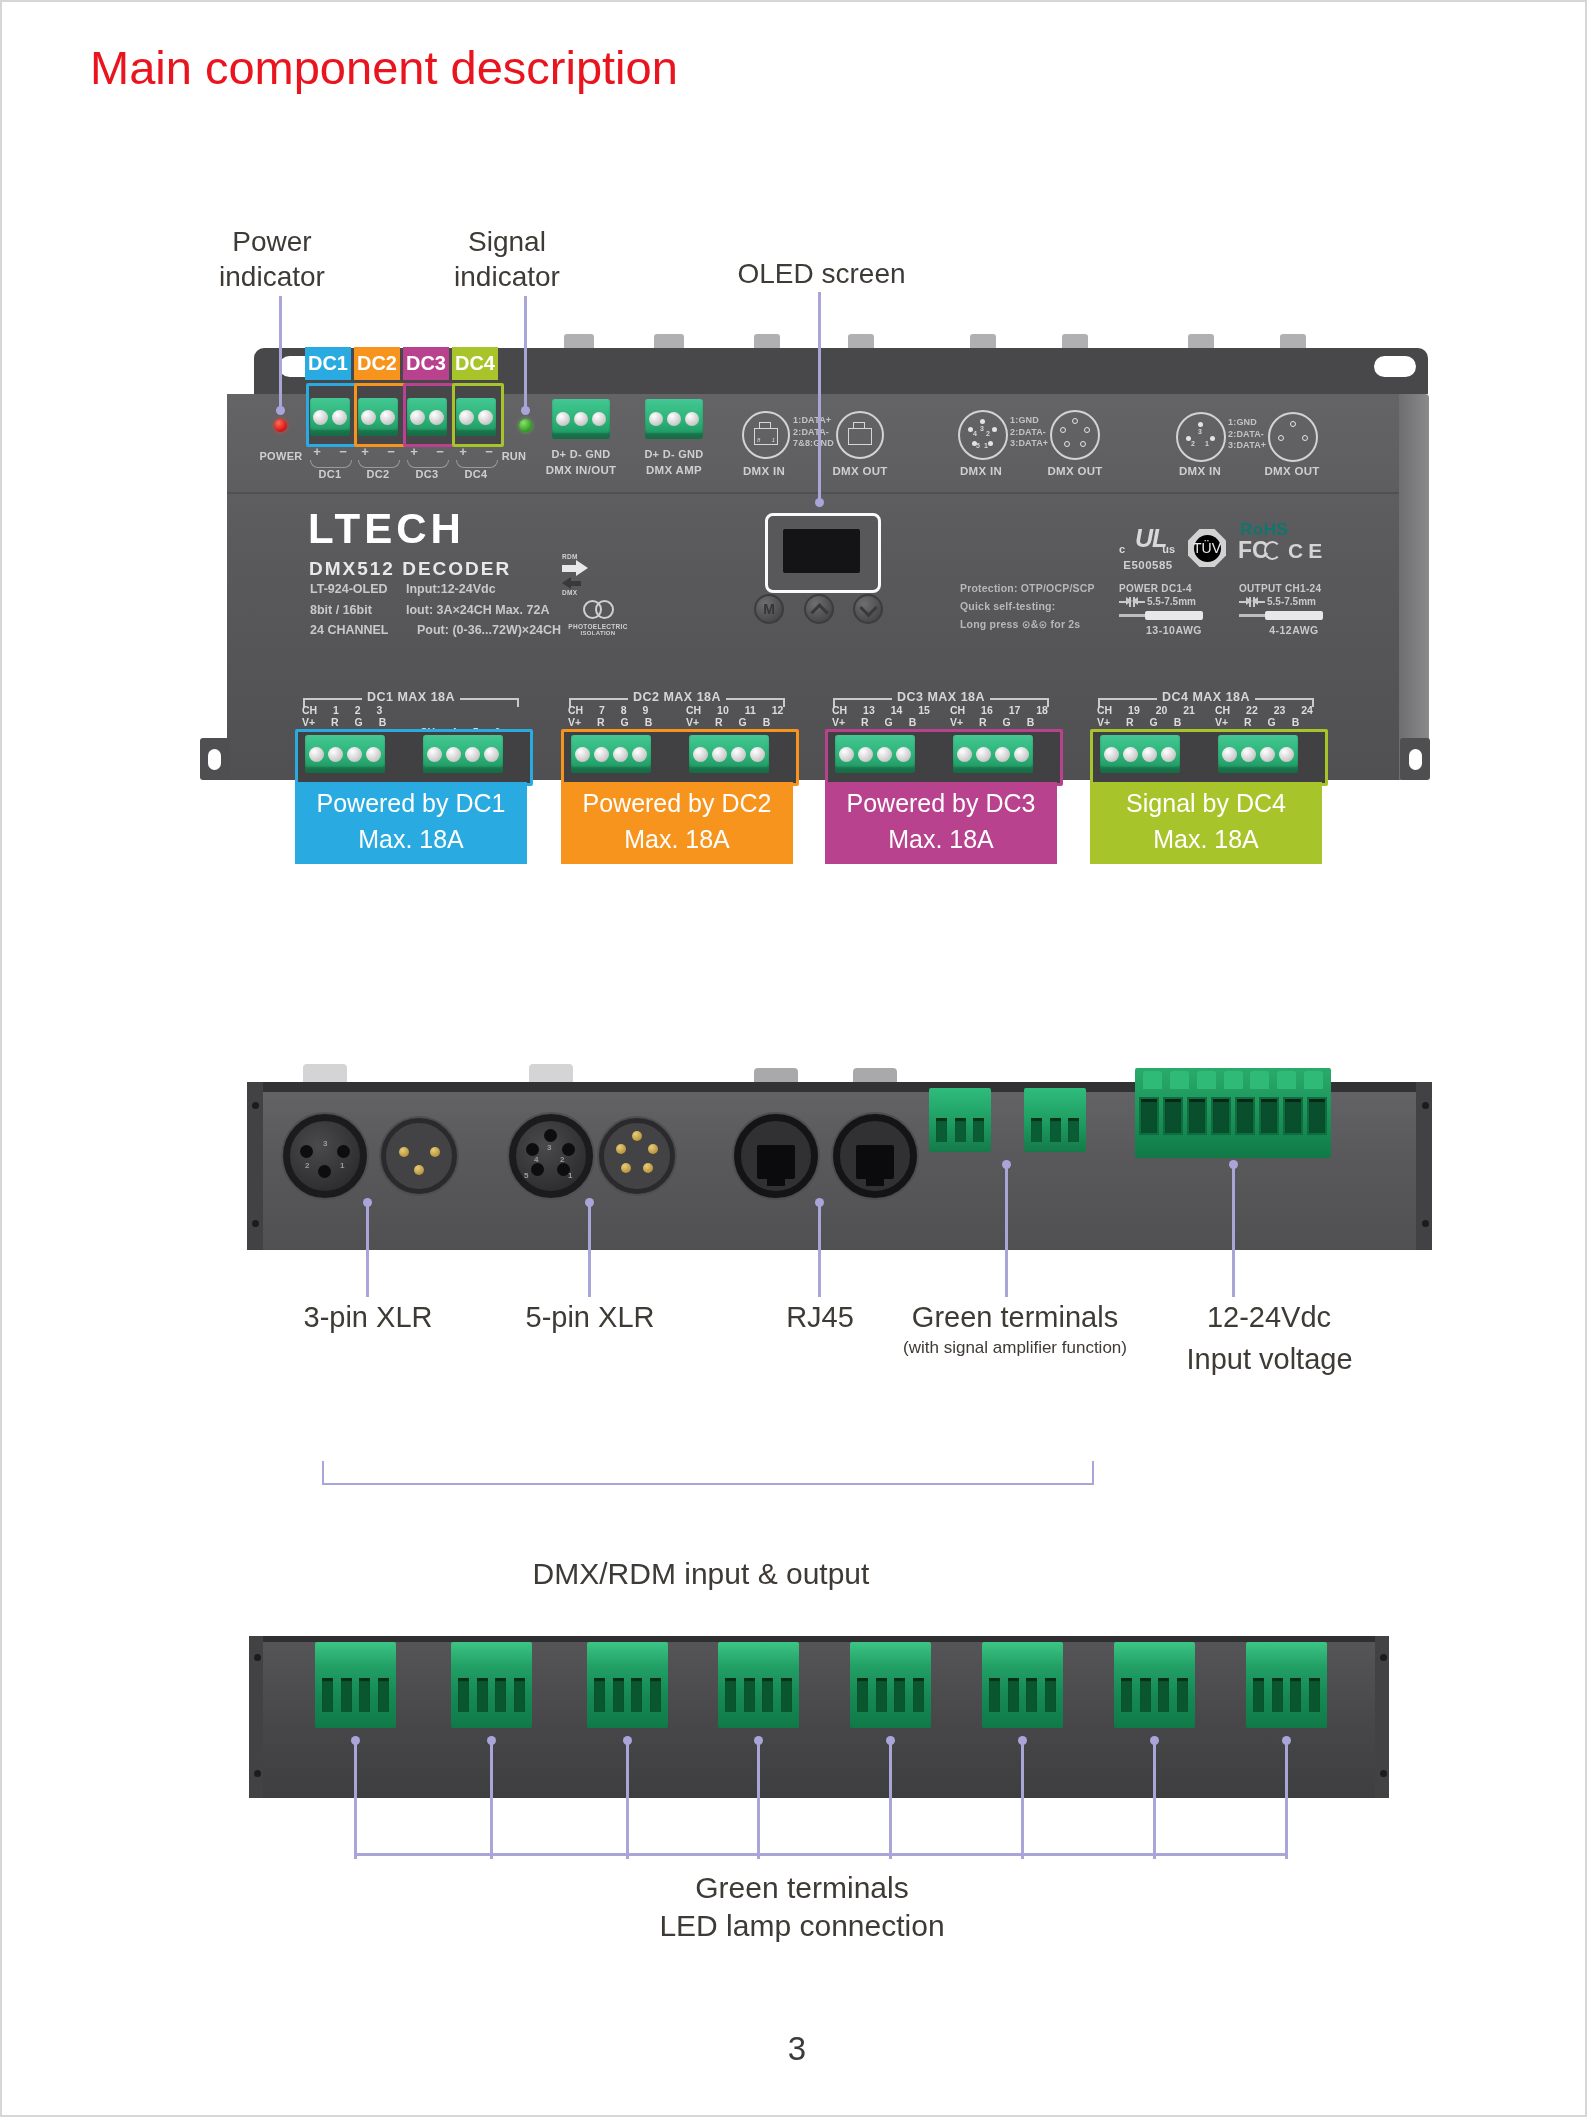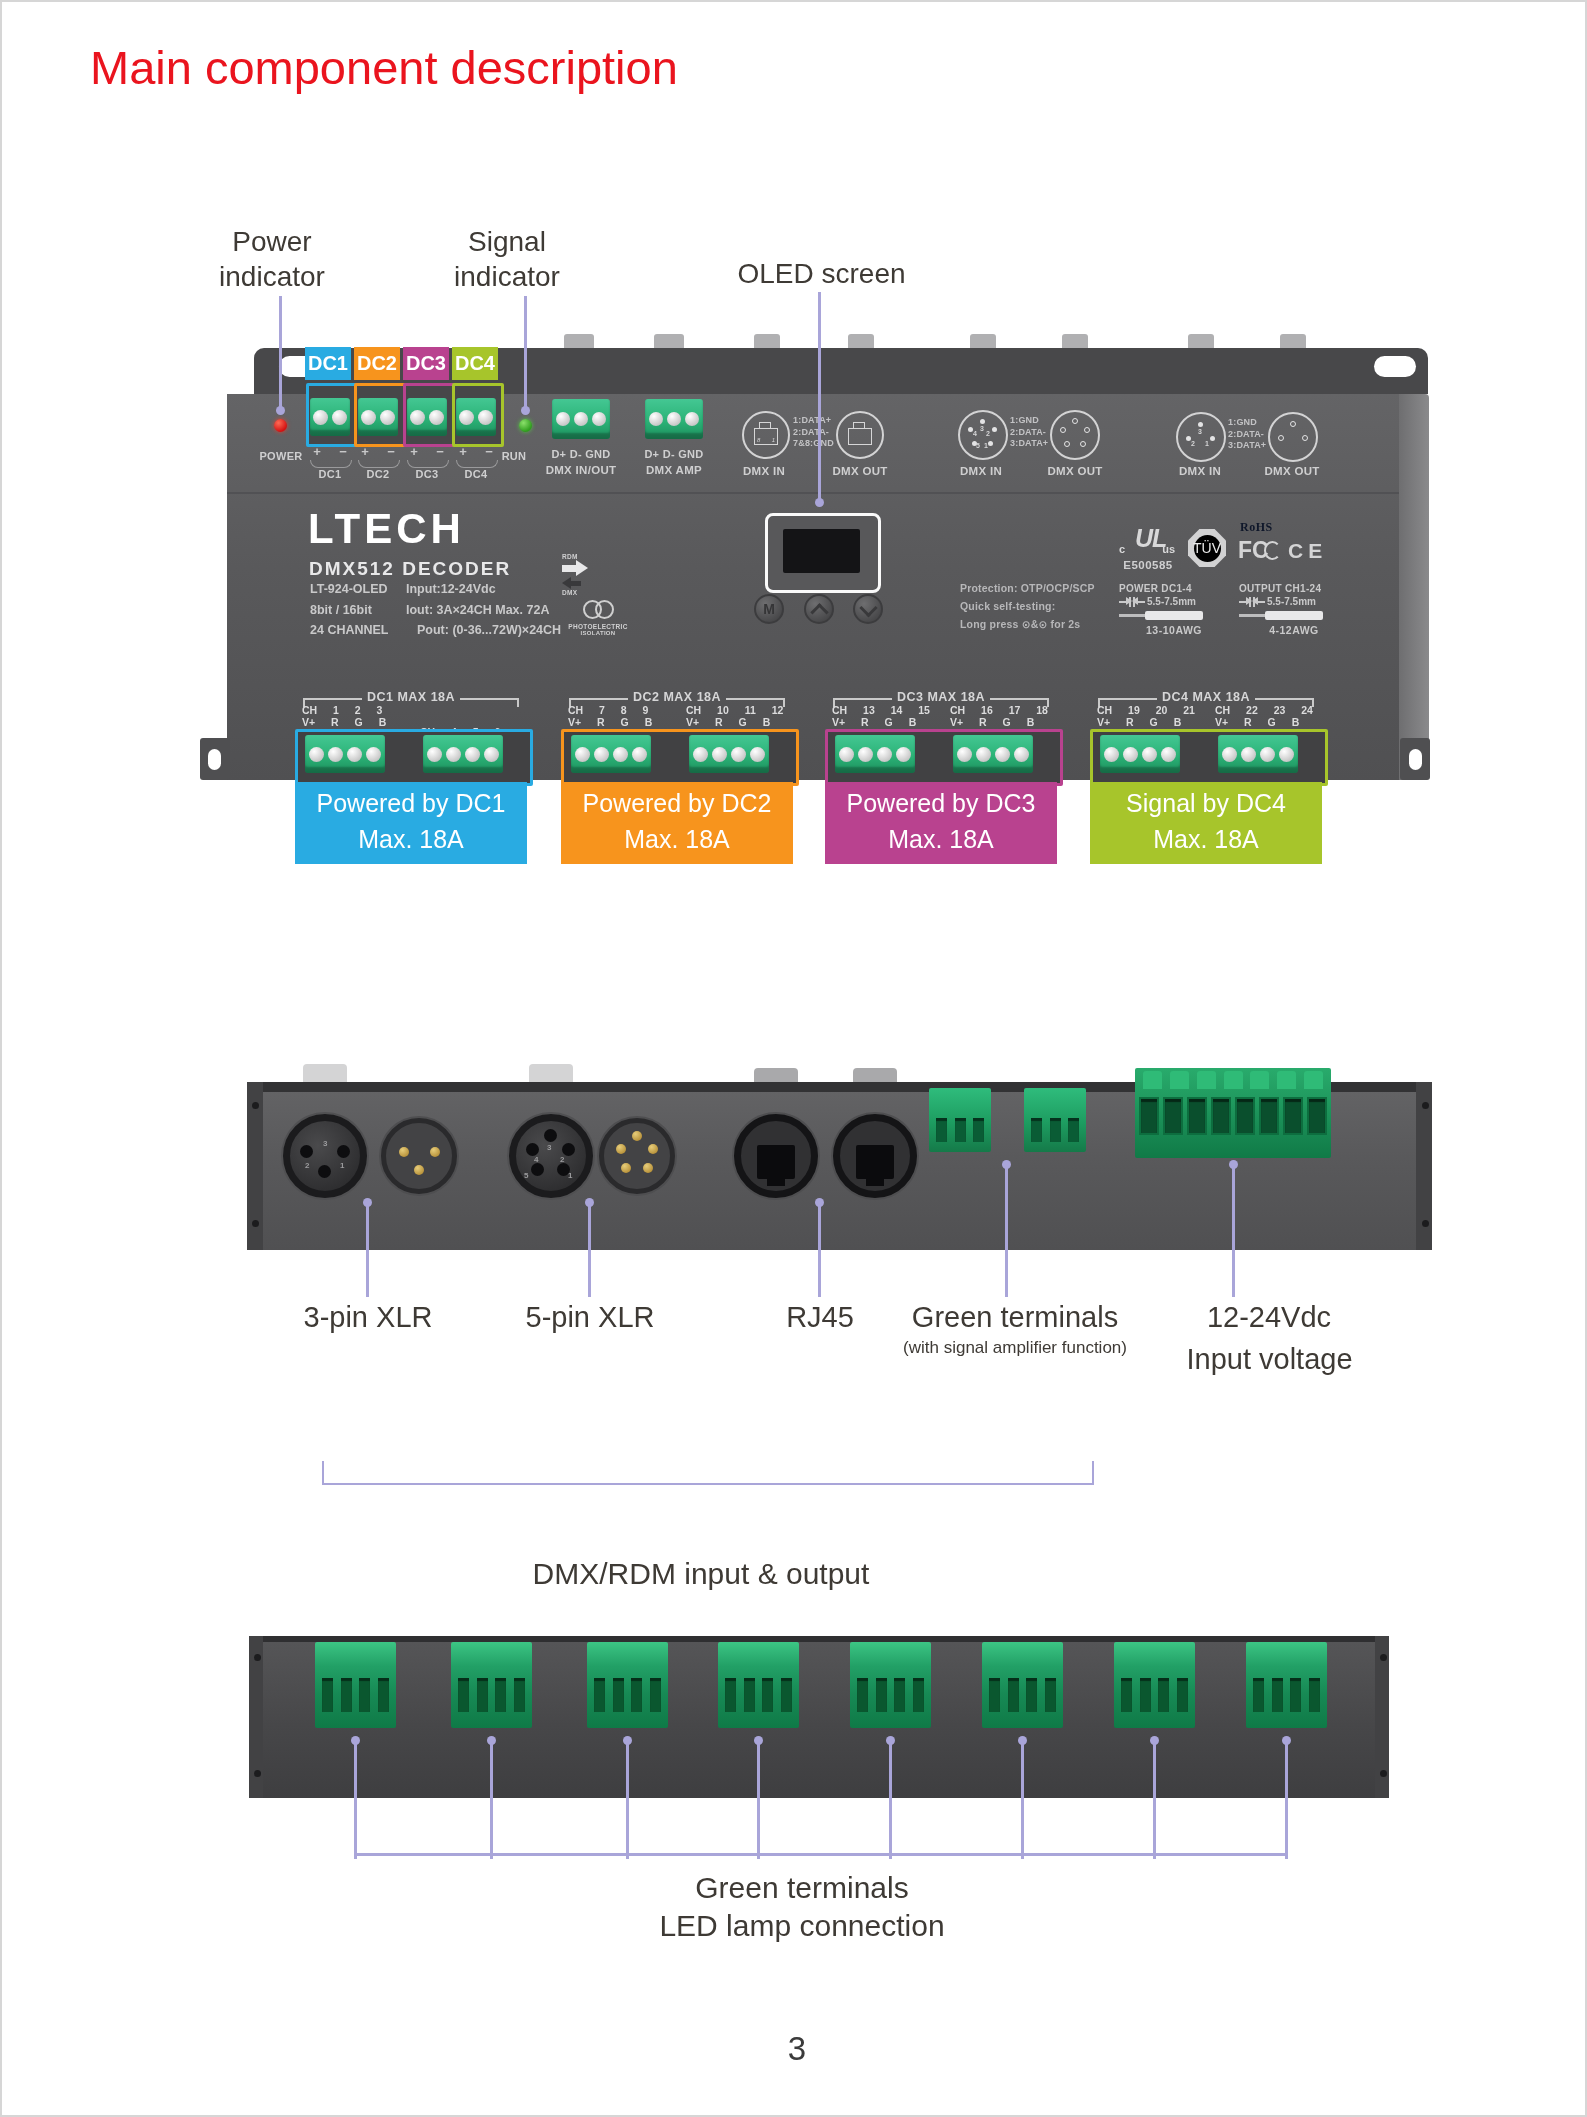--- a/index.html
+++ b/index.html
@@ -73,21 +73,21 @@
   
   .ulmark{position:absolute;color:#d8d8d9;}
   .ulmark .c1{position:absolute;left:0;bottom:3px;font-size:11px;font-weight:bold;}
   .ulmark .c2{position:absolute;left:16px;top:0;font-size:25px;font-weight:bold;font-style:italic;letter-spacing:-1px;}
   .ulmark .c3{position:absolute;right:0;bottom:3px;font-size:11px;font-weight:bold;}
   .ulcode{position:absolute;color:#cfcfd0;font-size:11.5px;letter-spacing:.5px;font-weight:bold;}
   .octa{position:absolute;width:38px;height:38px;background:#d2d2d3;display:flex;align-items:center;justify-content:center;
         clip-path:polygon(30% 0,70% 0,100% 30%,100% 70%,70% 100%,30% 100%,0 70%,0 30%);}
   .octa i{width:27px;height:27px;border-radius:50%;background:#000000;display:flex;align-items:center;justify-content:center;
           color:#eaeaea;font-size:14px;font-weight:normal;font-style:normal;}
-  .rohs{position:absolute;color:#0f172a;font-size:12px;font-weight:bold;letter-spacing:.5px;font-family:Liberation Serif, serif;}
+  .rohs{position:absolute;color:#0f766e;font-size:17px;font-weight:bold;letter-spacing:.5px;}
   .fcc{position:absolute;display:flex;align-items:center;color:#d4d4d5;font-size:23px;font-weight:bold;}
   .fcarc{width:13px;height:15px;border:2.5px solid #d4d4d5;border-radius:50%;border-right-color:transparent;margin-left:-5px;}
   .cemark{position:absolute;color:#d4d4d5;font-size:21px;font-weight:bold;letter-spacing:5px;}
   .wblock{position:absolute;width:110px;color:#c9c9ca;font-weight:bold;}
   .wtitle{font-size:10px;letter-spacing:.3px;white-space:nowrap;}
   .wstrip{display:flex;align-items:center;gap:2px;font-size:10px;margin-top:2px;}
   .awr{width:8px;height:2px;background:#c9c9ca;position:relative;}
   .awr::after{content:"";position:absolute;right:-5px;top:-3.5px;border-left:6px solid #c9c9ca;border-top:4.5px solid transparent;border-bottom:4.5px solid transparent;}
   .awl{width:8px;height:2px;background:#c9c9ca;position:relative;}
   .awl::after{content:"";position:absolute;left:-5px;top:-3.5px;border-right:6px solid #c9c9ca;border-top:4.5px solid transparent;border-bottom:4.5px solid transparent;}

